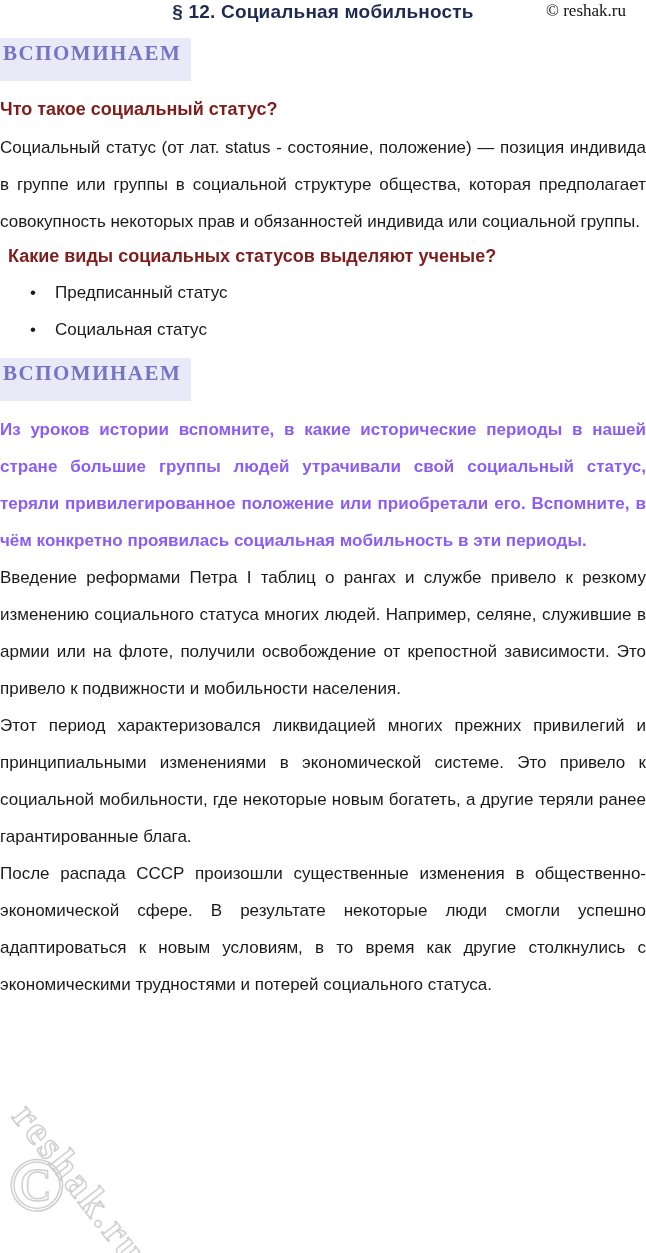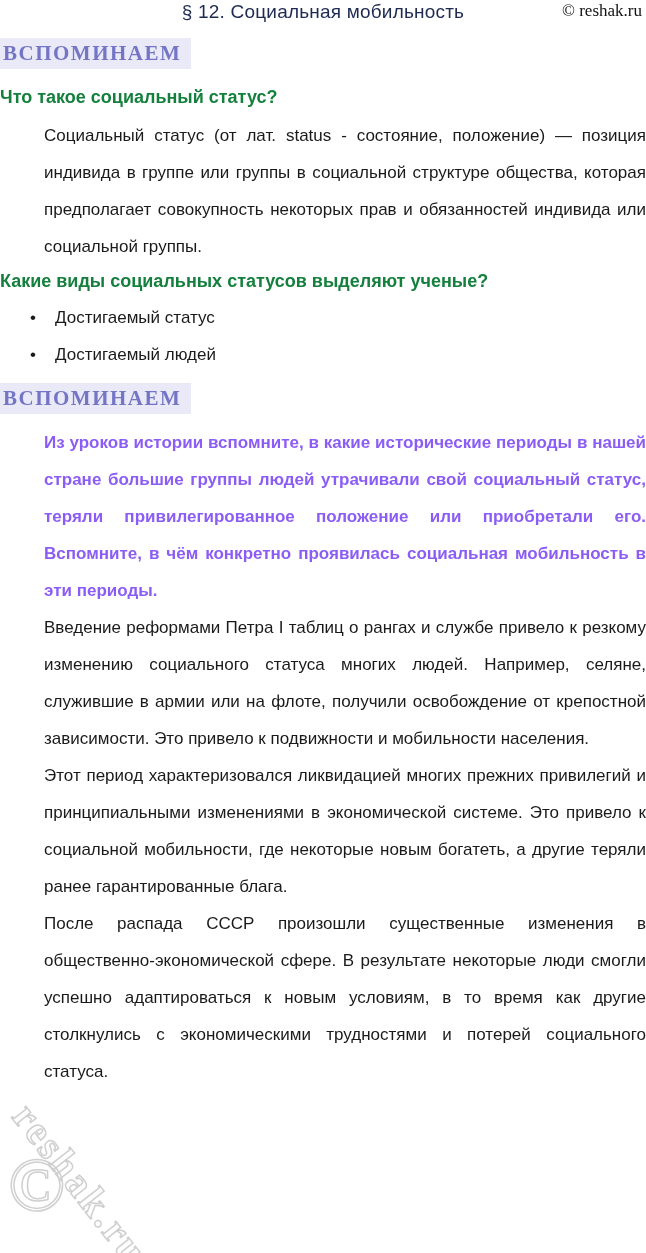--- a/index.html
+++ b/index.html
@@ -10,65 +10,65 @@
     position: relative;
     font-family: "Liberation Sans", sans-serif;
     color: #1a1a1a;
   }
   .page { position: relative; width: 646px; height: 1253px; }
 
   
   .header { position: relative; height: 24px; }
   .doc-title {
     text-align: center;
-    font-size: 19px; font-weight: normal;
+    font-size: 19px; font-weight: bold;
     color: #1e2a52;
     line-height: 24px;
     letter-spacing: 0.2px;
   }
   .copyright {
-    position: absolute; right: 4px; top: 0;
+    position: absolute; right: 20px; top: 0;
     font-family: "Liberation Serif", serif;
     font-size: 17px; color: #111;
     line-height: 22px;
   }
 
   
   .badge-row { margin-top: 14px; }
   .badge-row.second { margin-top: 10px; }
   .remember-badge {
     display: inline-block;
     font-family: "Liberation Serif", serif;
     font-weight: bold;
     font-size: 21px;
     letter-spacing: 1.5px;
     color: #7476c5;
     background: #e9e9f7;
-    padding: 3px 10px 3px 3px;
+    padding: 3px 10px 15px 3px;
     line-height: 25px;
   }
 
   
   .q-heading {
     font-size: 18px; font-weight: bold;
     line-height: 24px;
-    margin: 0; color: #15803d;
+    margin: 0; color: #7f1d1d;
   }
   .q1 { margin-top: 16px; }
-  .q2 { margin-top: 4px; }
+  .q2 { margin-top: 4px; margin-left: 8px; }
 
   
   p.body {
     font-size: 17px;
     line-height: 37px;
     text-align: justify;
     text-align-last: left;
     margin: 0;
     color: #1a1a1a;
-    position: relative; z-index: 1; padding-left: 44px;
+    position: relative; z-index: 1;
   }
   p.body.first { margin-top: 8px; }
   p.body.task { font-weight: bold; margin-top: 10px; color: #8b5cf6; }
 
   
   ul.status-list {
     list-style: none;
     margin: 6px 0 0 0; padding: 0;
   }
   ul.status-list li {
@@ -132,25 +132,25 @@
 
   <h2 class="q-heading q1">Что такое социальный статус?</h2>
 
   <p class="body first">Социальный статус (от лат. status - состояние, положение) — позиция индивида в группе или группы в социальной структуре общества, которая предполагает совокупность некоторых прав и обязанностей индивида или социальной группы.</p>
 
   <h2 class="q-heading q2">Какие виды социальных статусов выделяют ученые?</h2>
 
   <ul class="status-list">
     <li>
       <span class="bullet-dot">•</span>
-      <span>Достигаемый статус</span>
+      <span>Предписанный статус</span>
     </li>
     <li>
       <span class="bullet-dot">•</span>
-      <span>Достигаемый людей</span>
+      <span>Социальная статус</span>
     </li>
   </ul>
 
   <div class="badge-row second">
     <span class="remember-badge">ВСПОМИНАЕМ</span>
   </div>
 
   <p class="body task">Из уроков истории вспомните, в какие исторические периоды в нашей стране большие группы людей утрачивали свой социальный статус, теряли привилегированное положение или приобретали его. Вспомните, в чём конкретно проявилась социальная мобильность в эти периоды.</p>
 
   <p class="body">Введение реформами Петра I таблиц о рангах и службе привело к резкому изменению социального статуса многих людей. Например, селяне, служившие в армии или на флоте, получили освобождение от крепостной зависимости. Это привело к подвижности и мобильности населения.</p>

